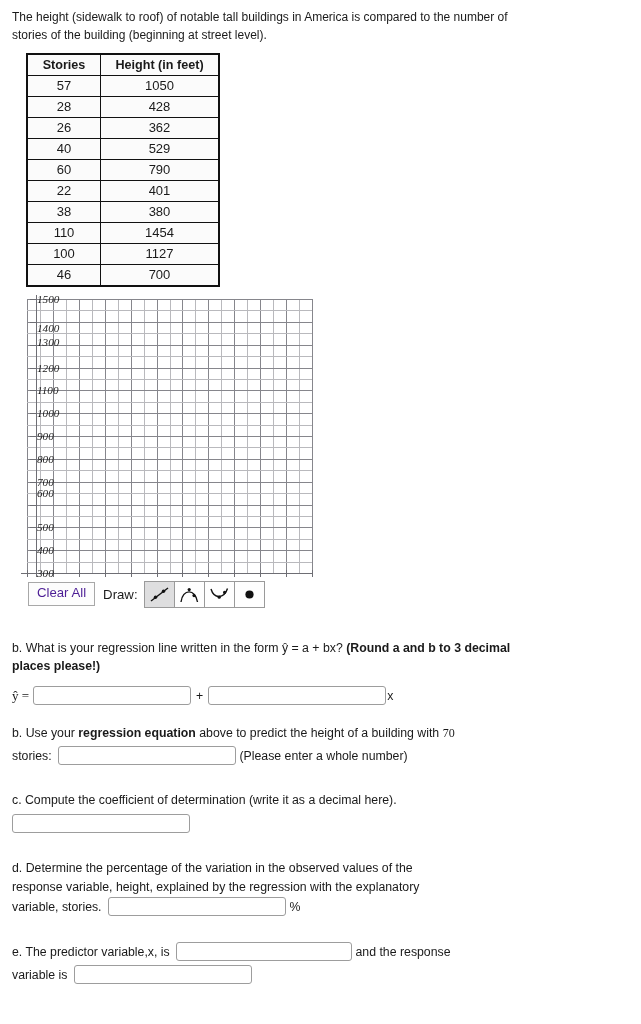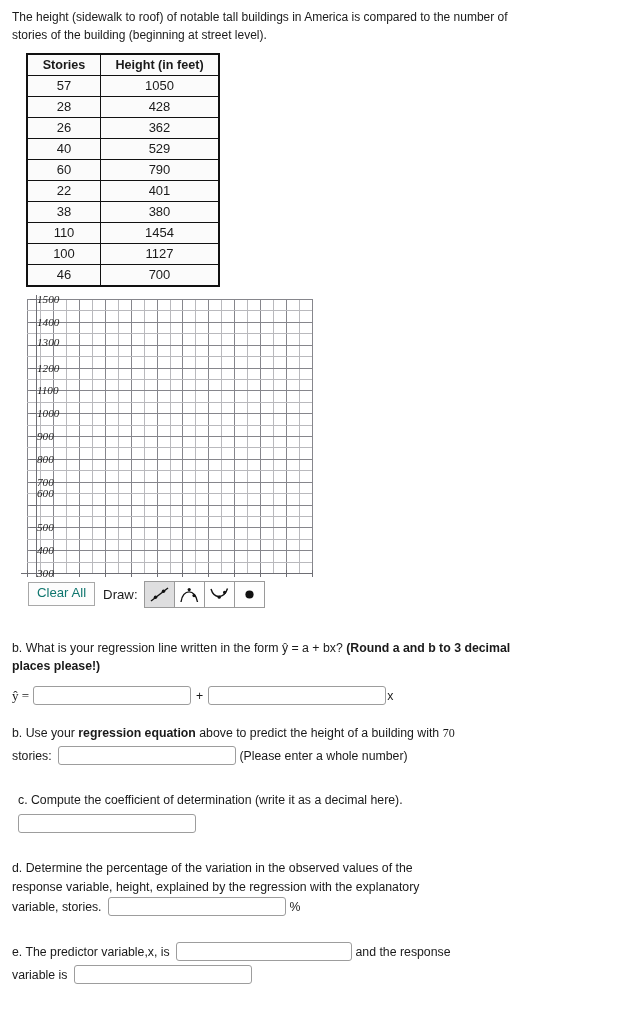--- a/index.html
+++ b/index.html
@@ -126,21 +126,21 @@
   .toolbar {
     display: flex;
     align-items: center;
     margin: 4px 0 0 16px;
   }
   .clear-btn {
     border: 1px solid #a8a8a8;
     background: #fdfdfd;
     font-family: "Liberation Sans", sans-serif;
     font-size: 13.2px;
-    color: #0f766e;
+    color: #4c1d95;
     padding: 3px 8px 4px 8px;
     line-height: 1.1;
     cursor: pointer;
   }
   .draw-label {
     margin: 0 6px 0 8px;
     font-size: 13.2px;
   }
   .tool-group { display: flex; }
   .tool {
@@ -188,21 +188,21 @@
   }
   .row-eq .yhat {
     font-family: "Liberation Serif", serif;
     font-size: 13px;
     margin-right: 4px;
   }
   .row-eq .plus { margin: 0 5px; }
   .row-eq .xvar { margin-left: 1px; font-size: 12.3px; }
 
   .sec-b2 { margin-top: 19px; }
-  .sec-c  { margin-top: 26px; margin-left: 6px; }
+  .sec-c  { margin-top: 26px; }
   .sec-d  { margin-top: 26px; }
   .sec-e  { margin-top: 26px; }
   .lead { vertical-align: middle; }
 </style>
 </head>
 <body>
 
 <div class="page">
 
   <p class="intro">The height (sidewalk to roof) of notable tall buildings in America is compared to the number of stories of the building (beginning at street level).</p>
@@ -344,21 +344,21 @@
         <div class="ylab" style="top: 255px;">400</div>
         <div class="ylab" style="top: 232px;">500</div>
         <div class="ylab" style="top: 198px;">600</div>
         <div class="ylab" style="top: 187px;">700</div>
         <div class="ylab" style="top: 164px;">800</div>
         <div class="ylab" style="top: 141px;">900</div>
         <div class="ylab" style="top: 118px;">1000</div>
         <div class="ylab" style="top: 95px;">1100</div>
         <div class="ylab" style="top: 73px;">1200</div>
         <div class="ylab" style="top: 47px;">1300</div>
-        <div class="ylab" style="top: 27px;">1400</div>
+        <div class="ylab" style="top: 33px;">1400</div>
         <div class="ylab" style="top: 4px;">1500</div>
       </div>
     <div id="xlabel-layer"></div>
   </div>
 
   <div class="toolbar">
     <button class="clear-btn">Clear All</button>
     <span class="draw-label">Draw:</span>
     <div class="tool-group">
       <div class="tool selected">

